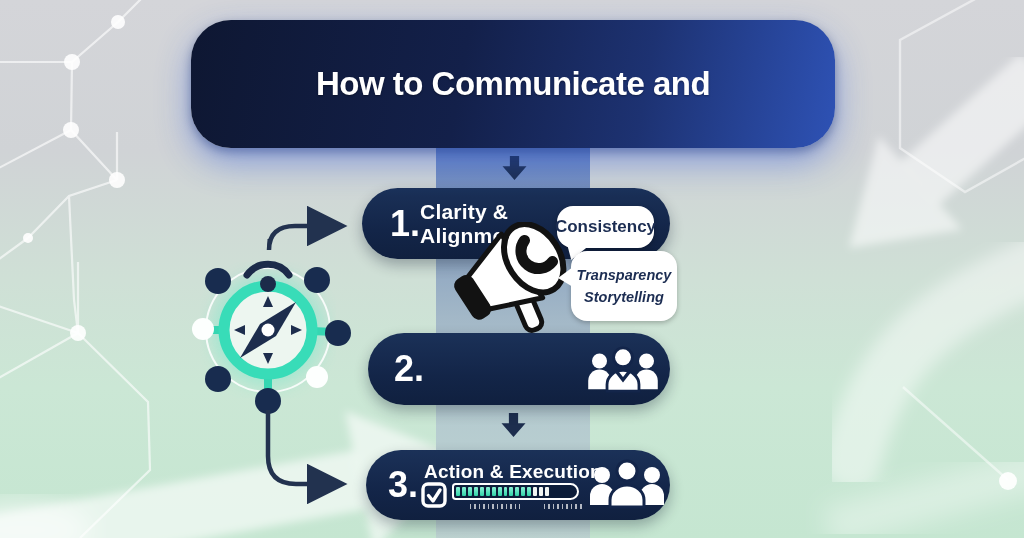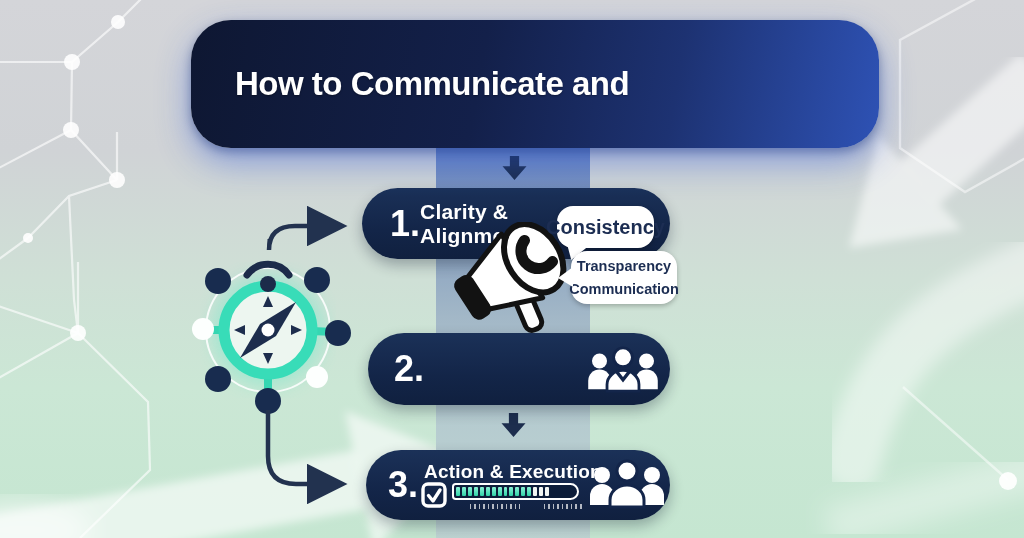--- a/index.html
+++ b/index.html
@@ -15,24 +15,23 @@
   .band{
     position:absolute;left:436px;top:138px;width:154px;height:400px;
     background:linear-gradient(180deg,#5d7bbc 0%,#7e98bd 22%,#9fb4c6 45%,#b3c8cf 68%,#bdd2d2 100%);
     opacity:.92;
   }
 
   
   .banner{
     position:absolute;left:191px;top:20px;width:644px;height:128px;border-radius:40px;
     background:linear-gradient(100deg,#0e1732 0%,#13204a 42%,#1d3272 70%,#2e52b5 100%);
-    display:flex;flex-direction:column;justify-content:center;
+    display:flex;flex-direction:column;align-items:center;justify-content:center;
     box-shadow:0 14px 34px rgba(43,86,219,.45),0 4px 10px rgba(10,20,50,.35);
     z-index:6;
-    padding-left:44px;
   }
   .banner .t{
     color:#fff;font-weight:700;font-size:33px;line-height:1.25;letter-spacing:-.5px;
     text-shadow:0 1px 2px rgba(0,0,0,.35);white-space:nowrap;
   }
 
   
   .pill{
     position:absolute;border-radius:38px;
     background:linear-gradient(180deg,#1b3158 0%,#132548 60%,#10203f 100%);
@@ -47,22 +46,22 @@
   .lbl3{font-size:19px;font-weight:700;letter-spacing:.2px;line-height:1;}
 
   .people{position:absolute;z-index:7;}
 
   
   .bubble{
     position:absolute;background:#fff;border-radius:16px;color:#1c2d52;font-weight:700;
     display:flex;flex-direction:column;justify-content:center;align-items:center;
     box-shadow:0 2px 5px rgba(0,0,0,.25);z-index:9;
   }
-  .bubble1{left:557px;top:206px;width:97px;height:42px;font-size:20px;}
-  .bubble2{left:571px;top:251px;width:106px;height:53px;font-size:14.5px;line-height:1.55;}
+  .bubble1{left:557px;top:206px;width:97px;height:42px;font-size:17px;}
+  .bubble2{left:571px;top:251px;width:106px;height:70px;font-size:14.5px;line-height:1.55;font-style:italic;}
   .tail{position:absolute;background:#fff;}
   .tail1{left:10px;bottom:-12px;width:24px;height:16px;clip-path:polygon(0 0,100% 0,18% 100%);}
   .tail2{left:-13px;top:16px;width:15px;height:20px;clip-path:polygon(100% 0,100% 100%,0 55%);}
 
   
   .checkbox{position:absolute;left:54px;top:31px;}
   .progress{
     position:absolute;left:86px;top:33px;width:127px;height:17px;box-sizing:border-box;
     border:2.5px solid #fff;border-radius:4px 9px 9px 4px;
     background:rgba(8,22,46,.55);display:flex;align-items:stretch;padding:2px;gap:2px;
@@ -218,21 +217,21 @@
       <path d="M 96 31 A 17 17 0 1 0 108 64" fill="none" stroke="#121212" stroke-width="11" stroke-linecap="round"></path>
     </g>
   </svg>
 
   <div class="bubble bubble1">
     <span>Consistency</span>
     <div class="tail tail1"></div>
   </div>
   <div class="bubble bubble2">
     <span>Transparency</span>
-    <span>Communication</span>
+    <span>Storytelling</span>
     <div class="tail tail2"></div>
   </div>
 
   <div class="pill pill2">
     <div class="num">2.</div>
   </div>
   <svg class="people" style="left:586px;top:346px;" width="74" height="47" viewBox="0 0 76 50">
     <g fill="#ffffff">
       <circle cx="13" cy="16" r="8"></circle>
       <path d="M1 46 v-9 a12 12 0 0 1 24 0 v9 Z"></path>

